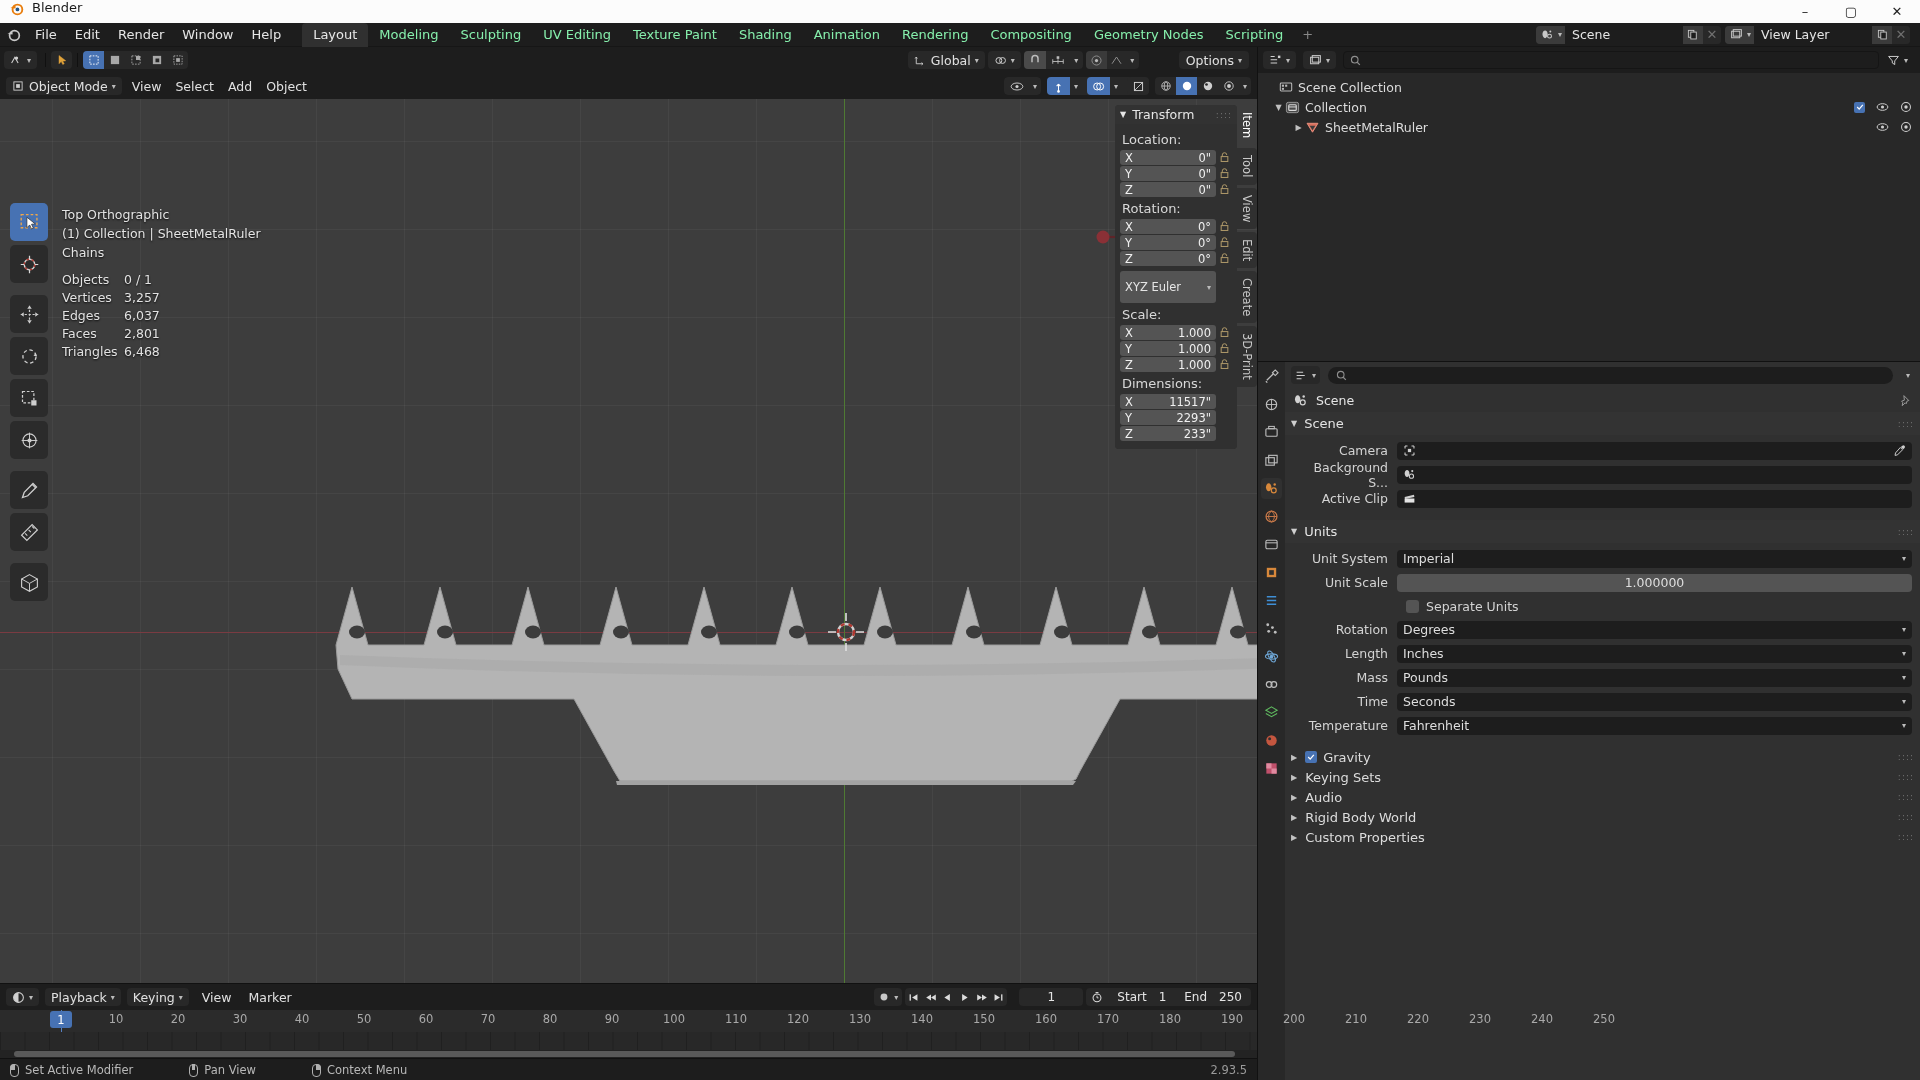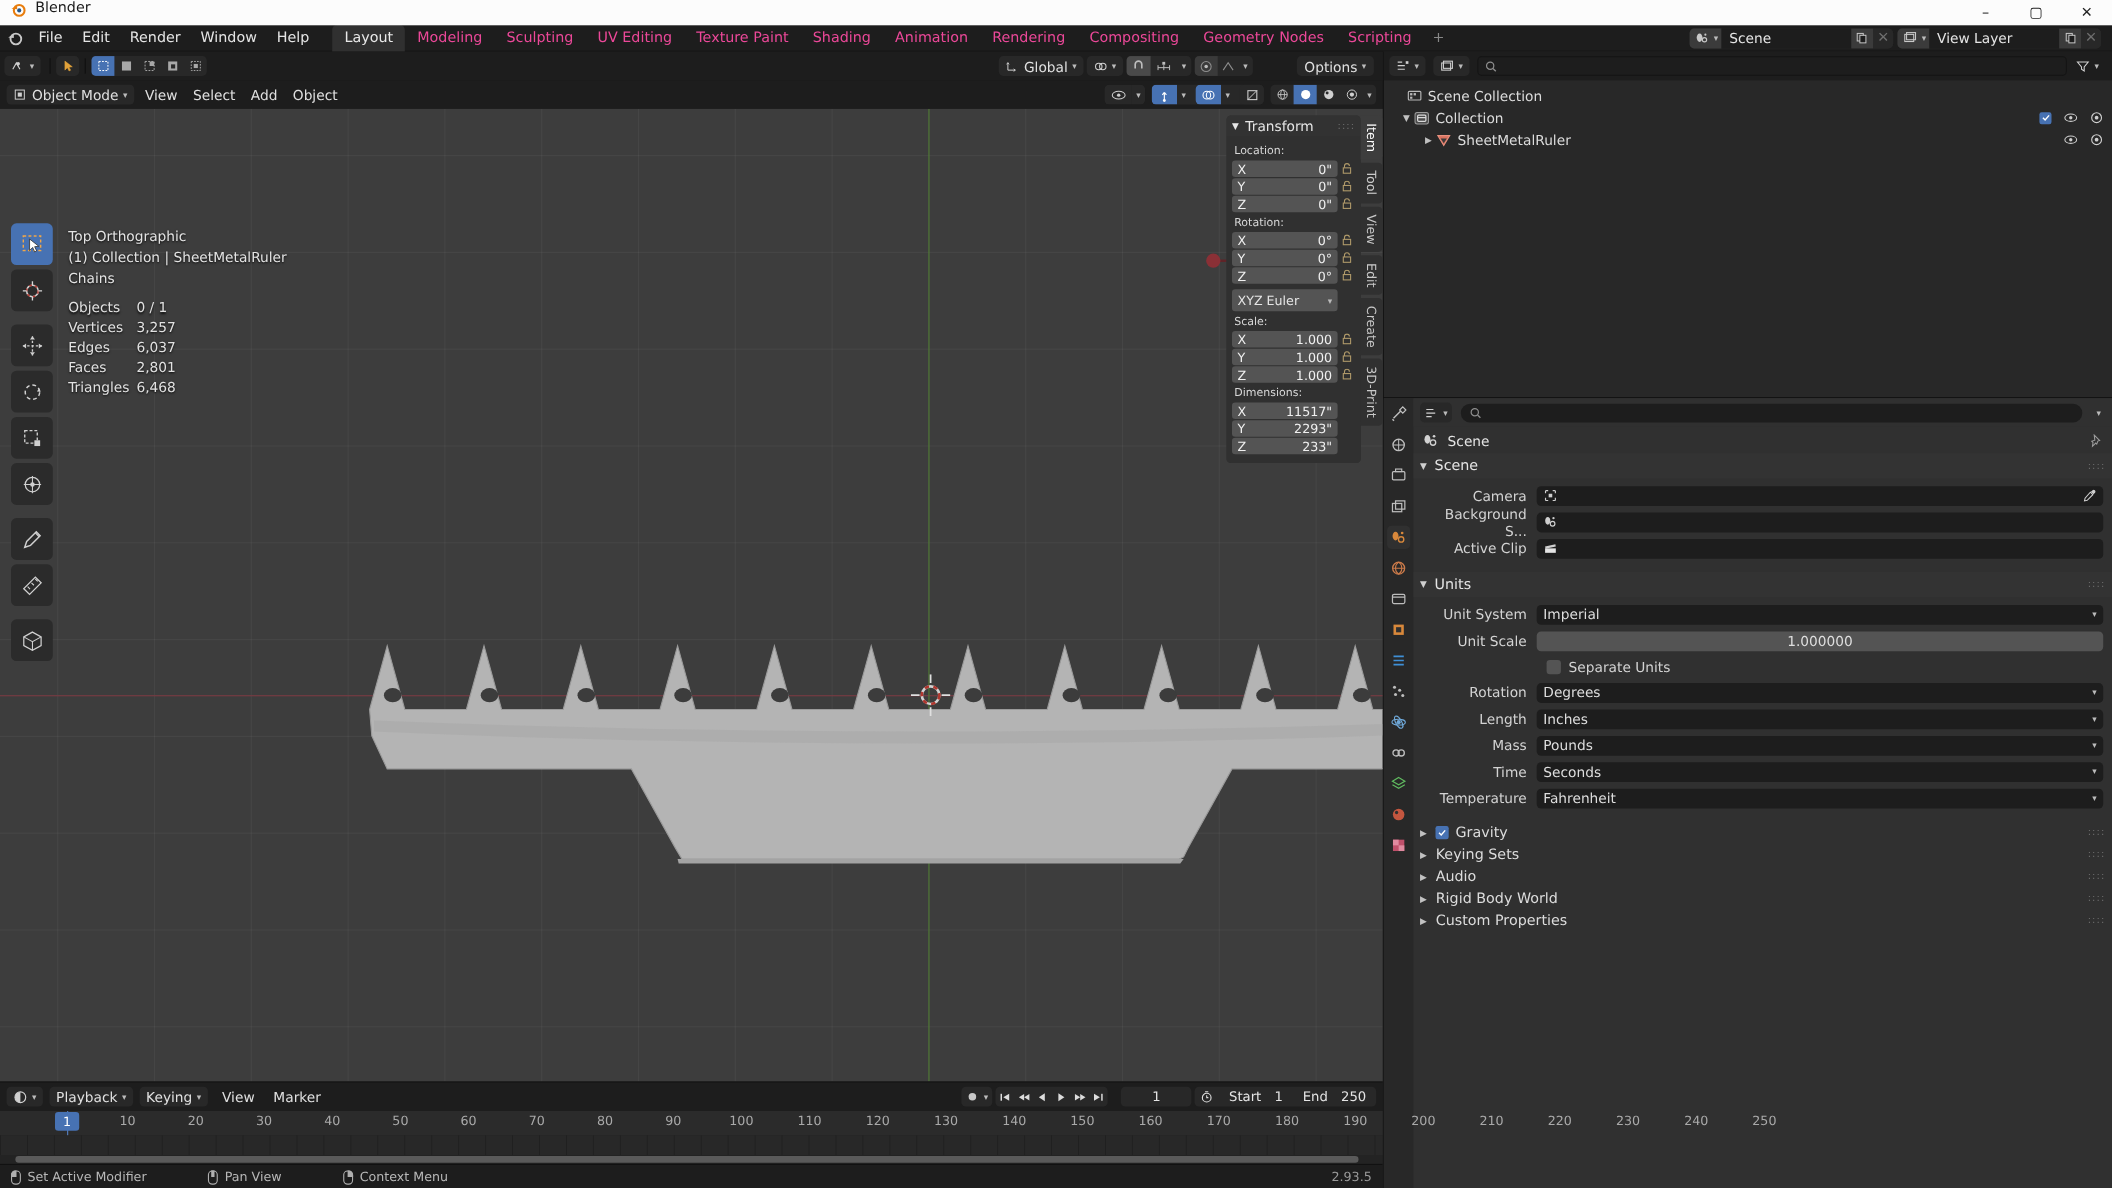--- a/index.html
+++ b/index.html
@@ -24,21 +24,21 @@
   .win-btns div { width:46px; height:23px; display:flex; align-items:center; justify-content:center; color:#222; font-size:13px;}
 
   
   .topbar {
     height:24px; background:#1d1d1d; display:flex; align-items:center; flex:0 0 24px;
     border-bottom:1px solid #161616;
   }
   .topbar .blogo { width:26px; display:flex; align-items:center; justify-content:center; }
   .menu-item { padding:2px 9px; font-size:13px; color:#e5e5e5; border-radius:3px; line-height:16px;}
   .wstabs { display:flex; align-items:center; margin-left:12px; height:24px;}
-  .wstab { padding:4px 11px; font-size:13px; color:#ec4899; height:24px; line-height:16px; }
+  .wstab { padding:4px 11px; font-size:13px; color:#86efac; height:24px; line-height:16px; }
   .wstab.active { background:#303030; color:#e8e8e8; border-radius:4px 4px 0 0;}
   .wstab.plus { color:#888; padding:4px 8px; }
   .topbar-right { margin-left:auto; display:flex; align-items:center; gap:0px; padding-right:6px; }
   .scene-field {
     display:flex; align-items:center; background:#282828; border-radius:4px; height:18px; margin-right:4px;
   }
   .scene-icon-btn { display:flex; align-items:center; background:#3b3b3b; border-radius:4px 0 0 4px; padding:0 3px 0 5px; height:18px;}
   .scene-name { background:#1d1d1d; padding:0 10px 0 7px; height:18px; line-height:18px; font-size:12.5px; min-width:118px; }
   .scene-copy { width:20px; height:18px; background:#3b3b3b; display:flex; align-items:center; justify-content:center;}
   .scene-x { width:18px; height:18px; display:flex; align-items:center; justify-content:center; color:#6f6f6f; background:#282828; border-radius:0 4px 4px 0;}
@@ -92,29 +92,29 @@
 
   
   .gizmo { position:absolute; right:84px; top:96px; width:84px; height:84px; }
   .nav-btns { position:absolute; right:95px; top:190px; display:flex; flex-direction:column; gap:8px; align-items:center;}
   .nav-btns div { width:26px; height:26px; display:flex; align-items:center; justify-content:center; color:#b9b9b9; font-size:15px; }
 
   
   .npanel { position:absolute; right:20px; top:6px; width:122px; background:#303030; border-radius:4px; padding:0; }
   .np-header { display:flex; align-items:center; height:19px; background:#323232; border-radius:4px 4px 0 0; padding:0 5px; font-size:12.5px; color:#e6e6e6;}
   .np-body { padding:4px 5px 7px 5px; background:#303030; border-radius:0 0 4px 4px;}
-  .np-label { font-size:10px; color:#d8d8d8; margin:4px 0 3px 2px; }
+  .np-label { font-size:13px; color:#d8d8d8; margin:4px 0 3px 2px; }
   .np-row { display:flex; align-items:center; height:15px; margin-bottom:1px; }
   .np-field {
     flex:1 1 auto; height:15px; background:#545454; border-radius:3px; display:flex; align-items:center;
     padding:0 5px; font-size:11.5px; color:#f0f0f0; justify-content:space-between;
   }
   .np-field .ax { color:#f0f0f0; }
   .np-lock { width:16px; display:flex; align-items:center; justify-content:center; }
-  .np-select { height:20px; background:#545454; border-radius:3px; display:flex; align-items:center; padding:0 5px; font-size:11.5px; margin-top:5px; justify-content:space-between;}
+  .np-select { height:32px; background:#545454; border-radius:3px; display:flex; align-items:center; padding:0 5px; font-size:11.5px; margin-top:5px; justify-content:space-between;}
   .np-field.dim { justify-content:space-between; }
   .np-field.dim .val { font-size:11.5px; }
 
   
   .nptabs { position:absolute; right:0px; top:6px; width:20px; display:flex; flex-direction:column; gap:3px; }
   .nptab { width:20px; background:#303030; border-radius:0 4px 4px 0; color:#c9c9c9; font-size:11.5px;
       writing-mode:vertical-rl; text-orientation:mixed; padding:7px 0; display:flex; align-items:center; justify-content:center; }
   .nptab.active { background:#3d3d3d; color:#fff; }
 
   

